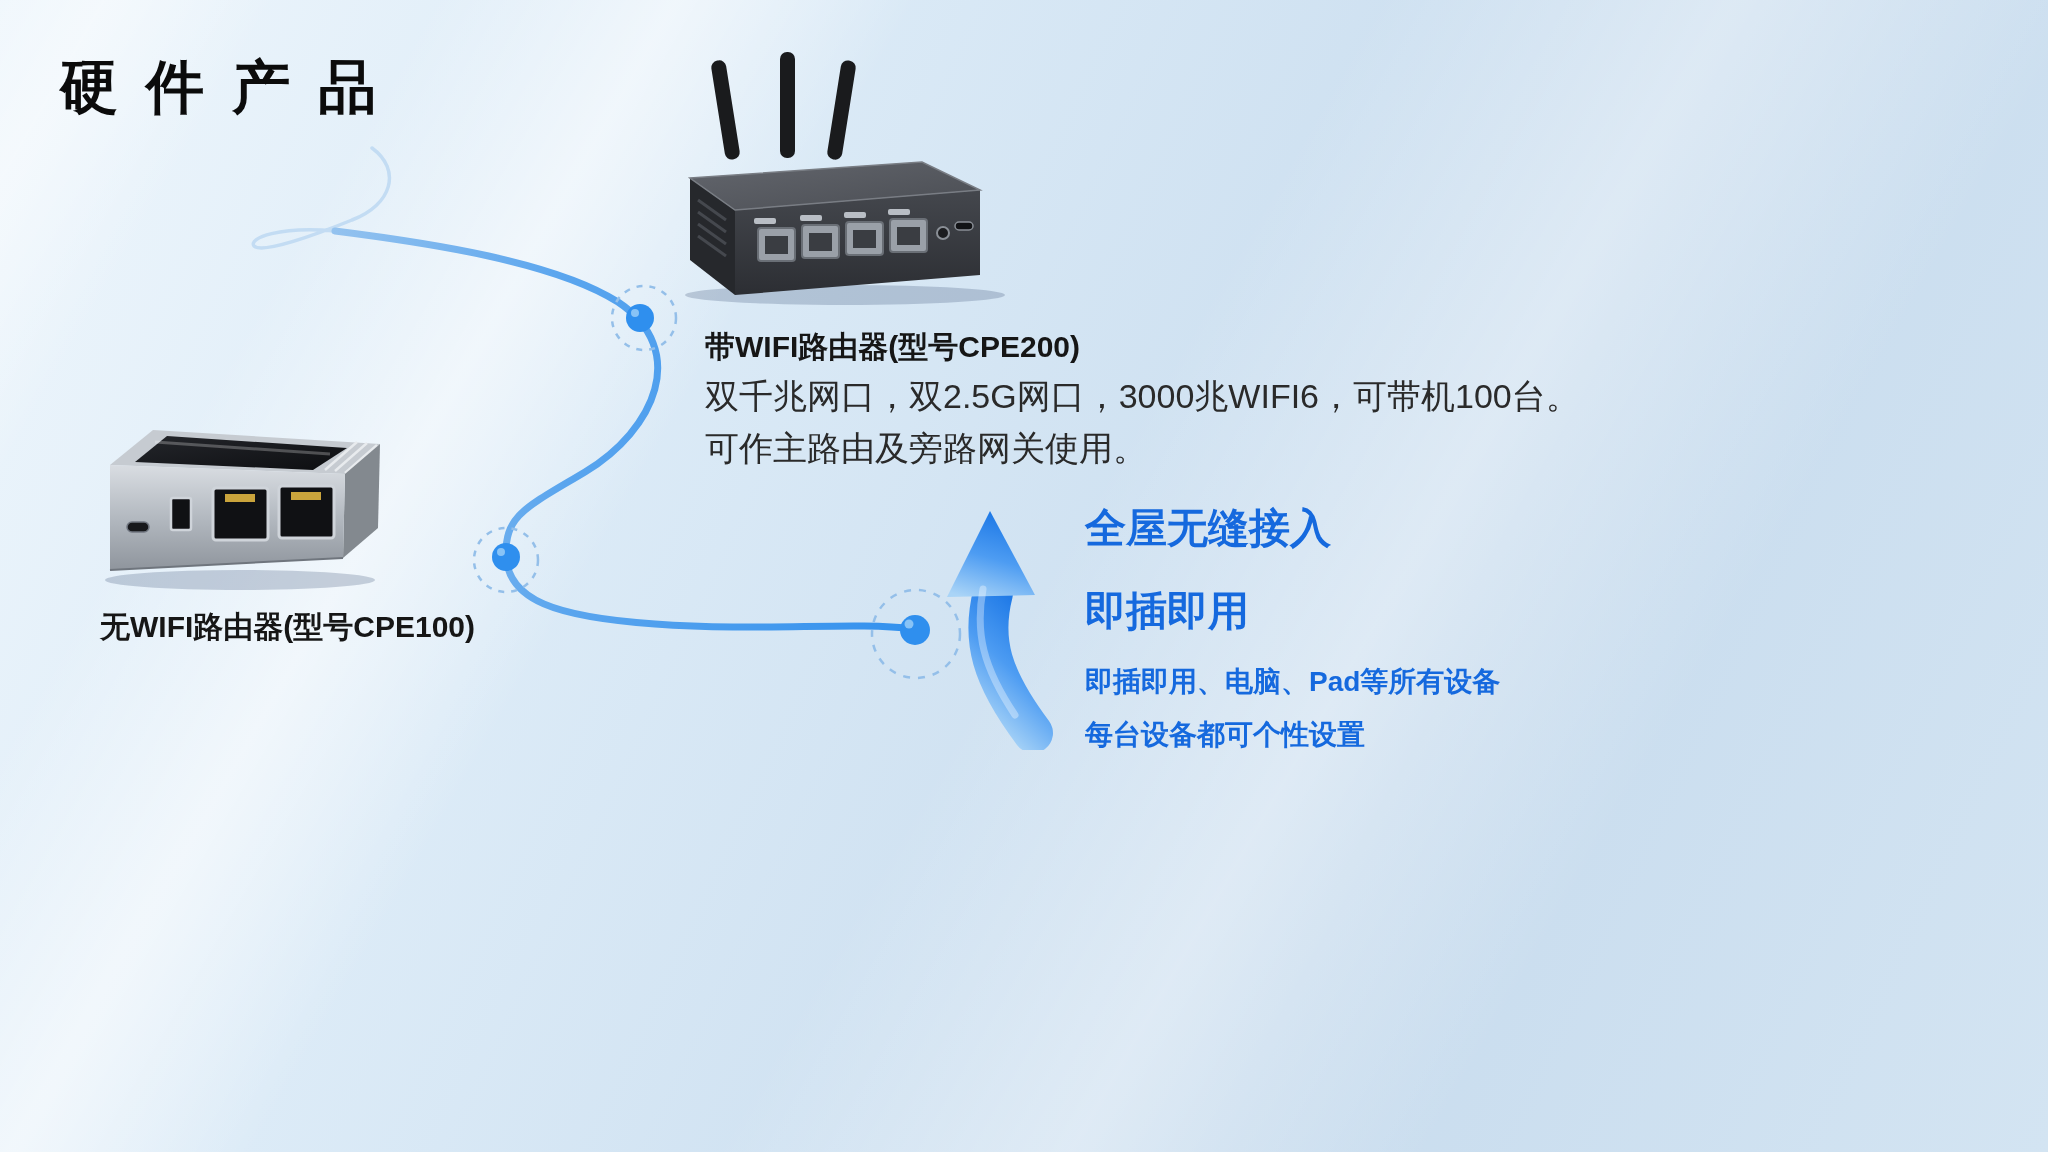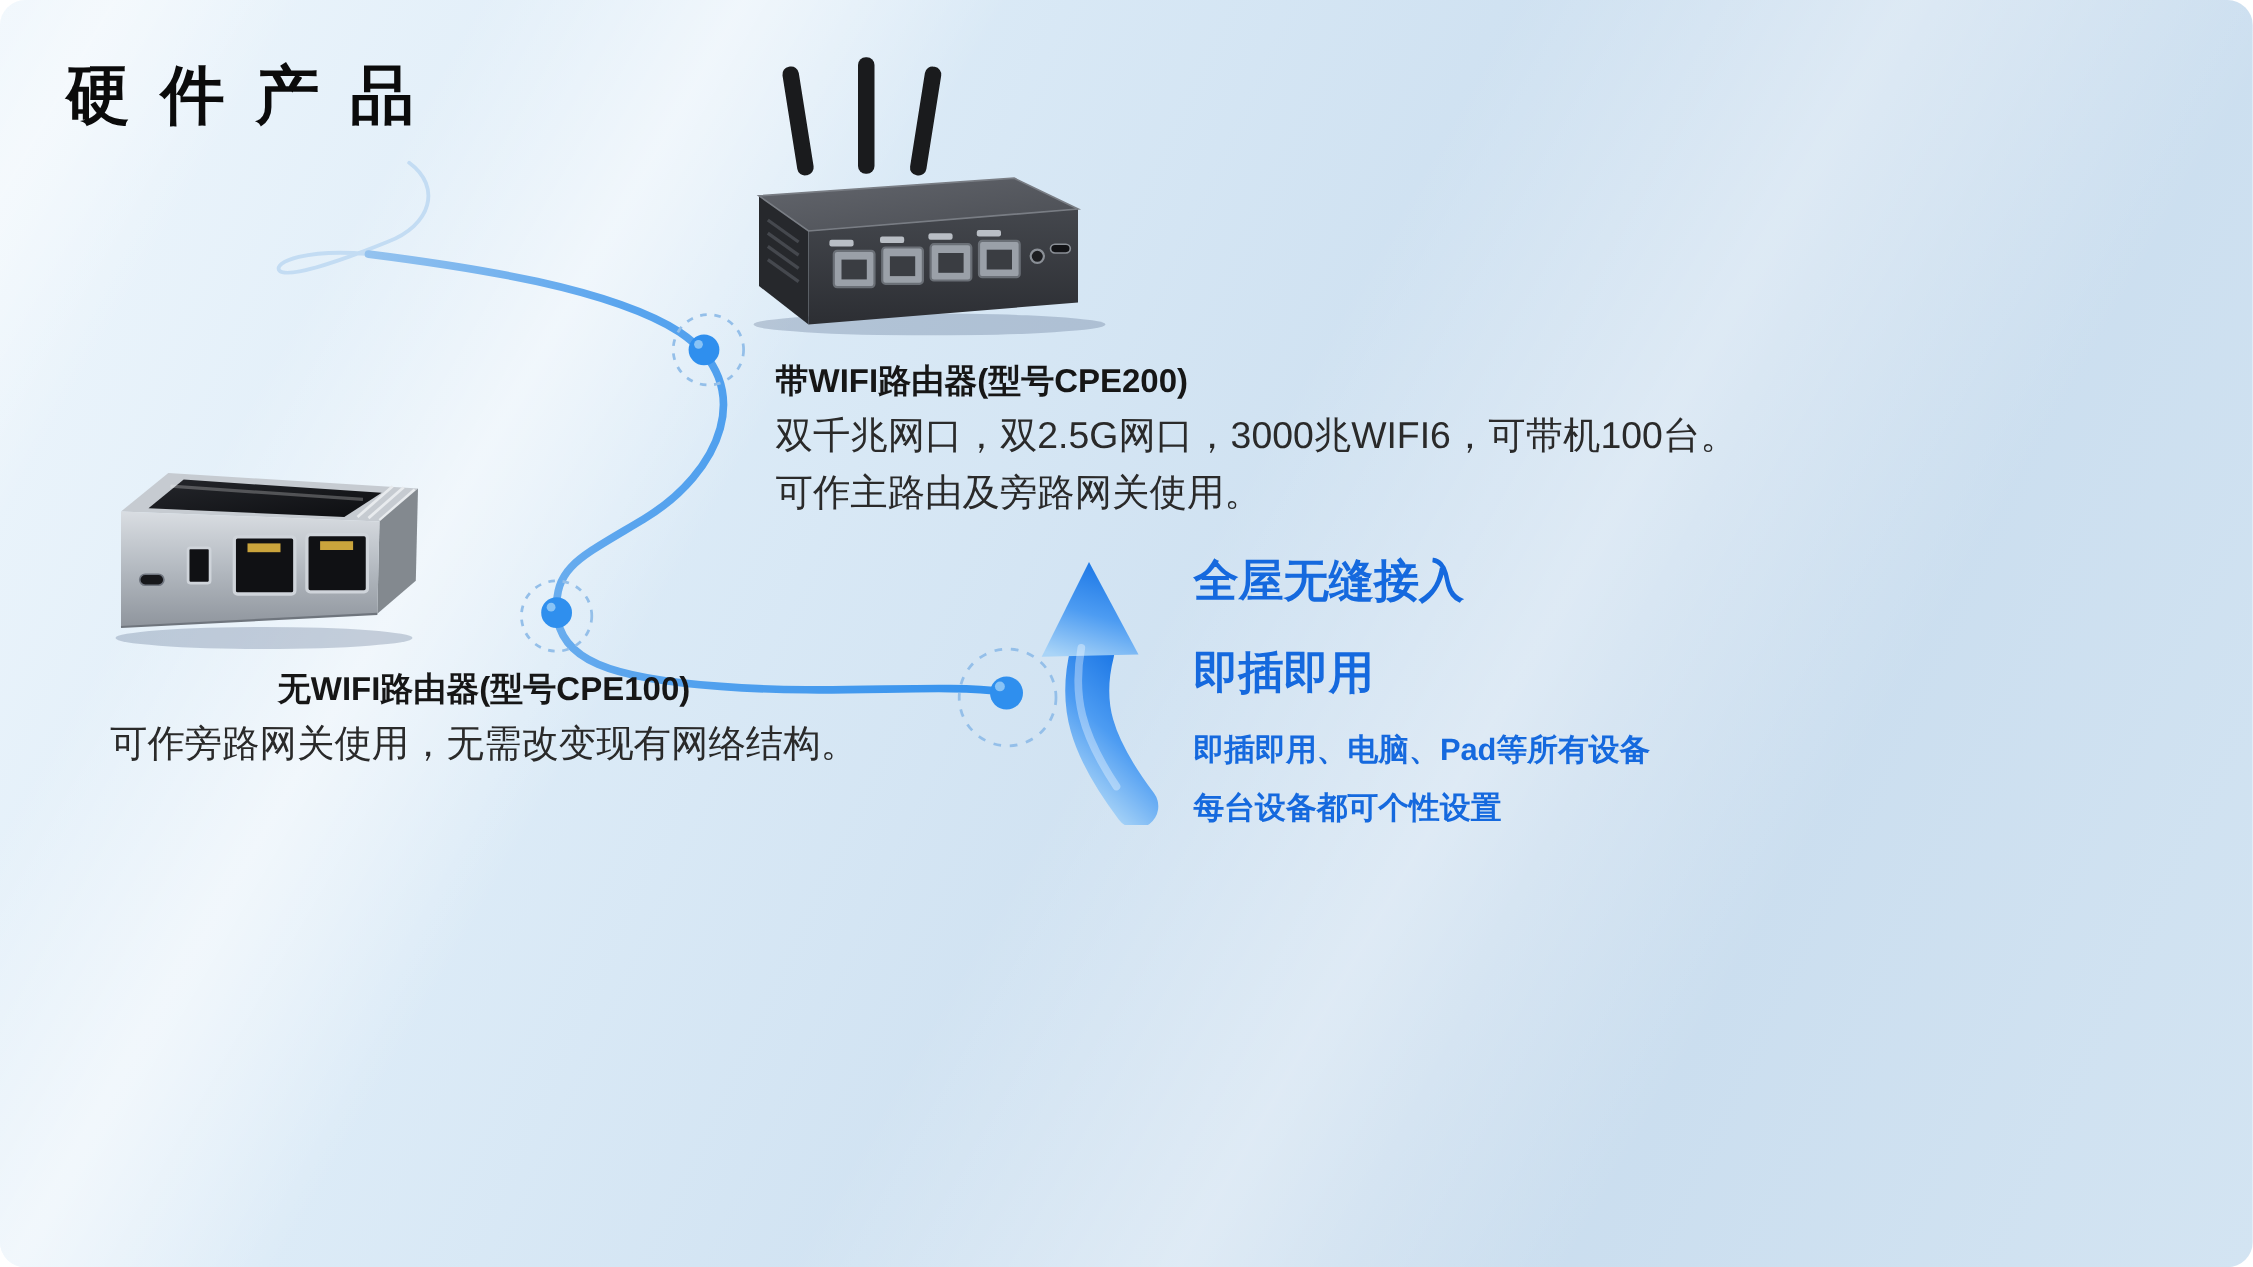--- a/index.html
+++ b/index.html
@@ -2,21 +2,20 @@
 <html style="--text-blue: #1569de; --accent: #2f8fee;"><head>
 <meta charset="utf-8">
 <style>
   html,body { margin:0; padding:0; }
   .canvas {
     position:relative;
     width:2048px; height:1152px;
     overflow:hidden;
     background: linear-gradient(115deg, #eef6fc 0%, #dcebf7 30%, #c8dcee 68%, #d3e4f2 100%);
     font-family:"Liberation Sans", sans-serif;
-    border-radius:23px;
   }
   .streak { position:absolute; pointer-events:none; }
   .streak.s1 { left:120px; top:-500px; width:420px; height:2200px; transform:rotate(30deg);
     background:linear-gradient(to right, rgba(255,255,255,0), rgba(255,255,255,.55), rgba(255,255,255,0)); }
   .streak.s2 { left:1050px; top:-500px; width:620px; height:2300px; transform:rotate(30deg);
     background:linear-gradient(to right, rgba(255,255,255,0), rgba(255,255,255,.38), rgba(255,255,255,0)); }
   .streak.s3 { left:-450px; top:-300px; width:300px; height:2000px; transform:rotate(30deg);
     background:linear-gradient(to right, rgba(255,255,255,0), rgba(255,255,255,.45), rgba(255,255,255,0)); }
 
   .page-title {
@@ -182,21 +181,20 @@
   </svg>
 
   <div class="product-block cpe200-block">
     <div class="product-name">带WIFI路由器(型号CPE200)</div>
     <div class="product-desc">双千兆网口，双2.5G网口，3000兆WIFI6，可带机100台。</div>
     <div class="product-desc">可作主路由及旁路网关使用。</div>
   </div>
 
   <div class="product-block cpe100-block">
     <div class="product-name">无WIFI路由器(型号CPE100)</div>
-    <div class="product-desc">可作旁路网关使用，无需改变现有网络结构。</div>
   </div>
 
   <svg class="abs" style="left:935px; top:505px;" width="150" height="245" viewBox="0 0 150 245">
     <defs>
       <linearGradient id="arrowGrad" x1="0.2" y1="1" x2="0.5" y2="0">
         <stop offset="0" stop-color="#a9d4f7"></stop>
         <stop offset="0.5" stop-color="#4d9cf2"></stop>
         <stop offset="1" stop-color="#1d78e6"></stop>
       </linearGradient>
     </defs>

